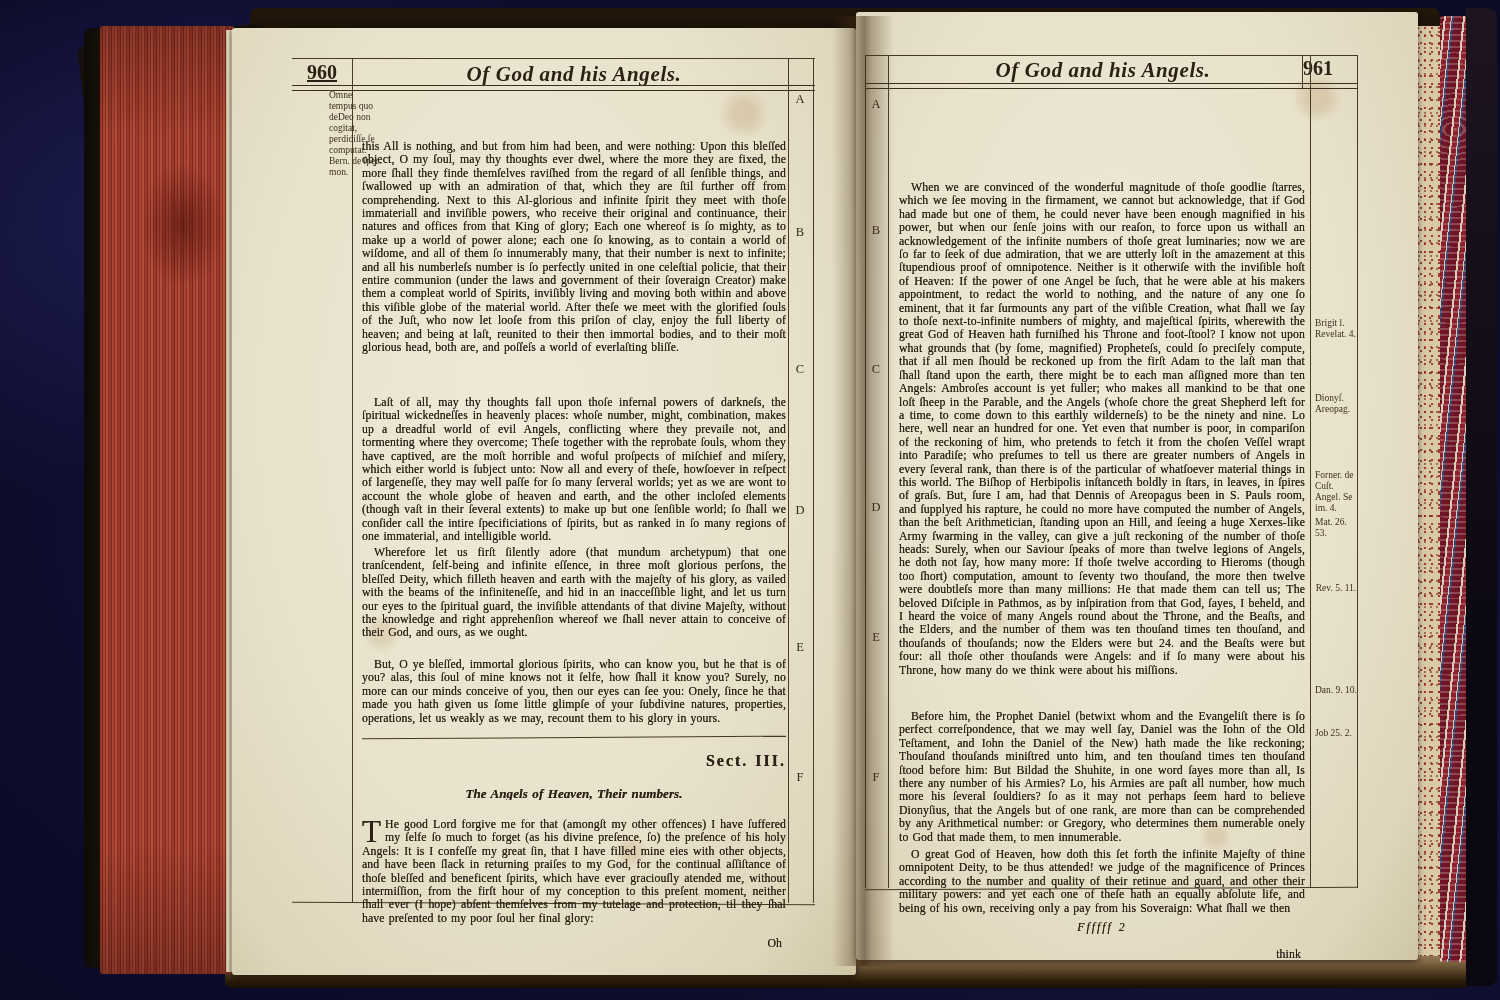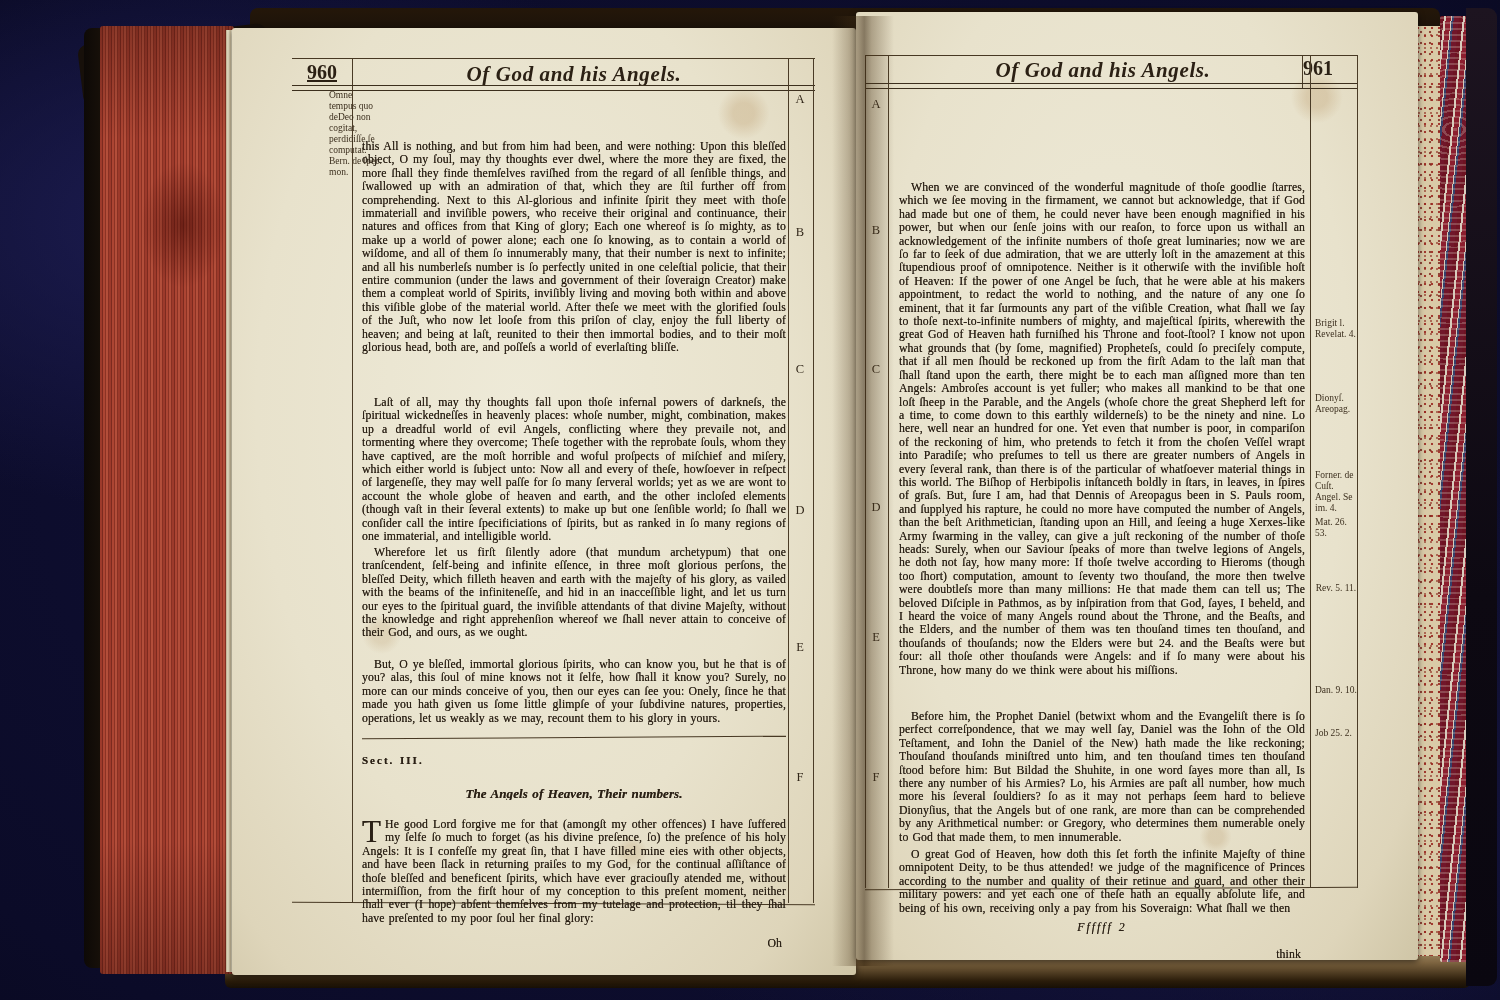--- a/index.html
+++ b/index.html
@@ -50,21 +50,21 @@
   .running-title{position:absolute;font-style:italic;font-weight:700;font-size:21px;letter-spacing:.6px;text-align:center;color:#2b2014;}
   .pnum{position:absolute;font-size:20px;font-weight:700;text-align:center;color:#2b2014;}
   .margin-note{position:absolute;font-size:9.5px;line-height:11px;color:#3c2f1e;}
   .col-letter{position:absolute;font-size:12.5px;color:#33281a;width:20px;text-align:center;}
   .text-col{position:absolute;font-size:11.8px;line-height:13.4px;text-align:justify;word-spacing:1px;letter-spacing:.1px;
     text-shadow:0 0 .4px rgba(42,32,21,.8);margin-top:48px;}
   .text-col > *{position:absolute;left:0;right:0;overflow:hidden;}
   .para{margin:0;}
   .indent{text-indent:12px;}
   .sect-rule{height:1px;background:#473823;transform:rotate(-.35deg);}
-  .sect-heading{text-align:left;font-size:11px;letter-spacing:2px;font-weight:700;}
+  .sect-heading{text-align:right;font-size:16px;letter-spacing:2px;font-weight:700;}
   .sect-subtitle{text-align:center;font-style:italic;font-weight:700;font-size:13px;}
   .dropcap{float:left;font-size:31px;line-height:25px;padding:1px 4px 0 0;}
   .catchword{text-align:right;padding-right:4px;}
   .signature{text-align:center;letter-spacing:2px;font-style:italic;}
 </style>
 </head>
 <body>
 
 <div class="scene">
 

